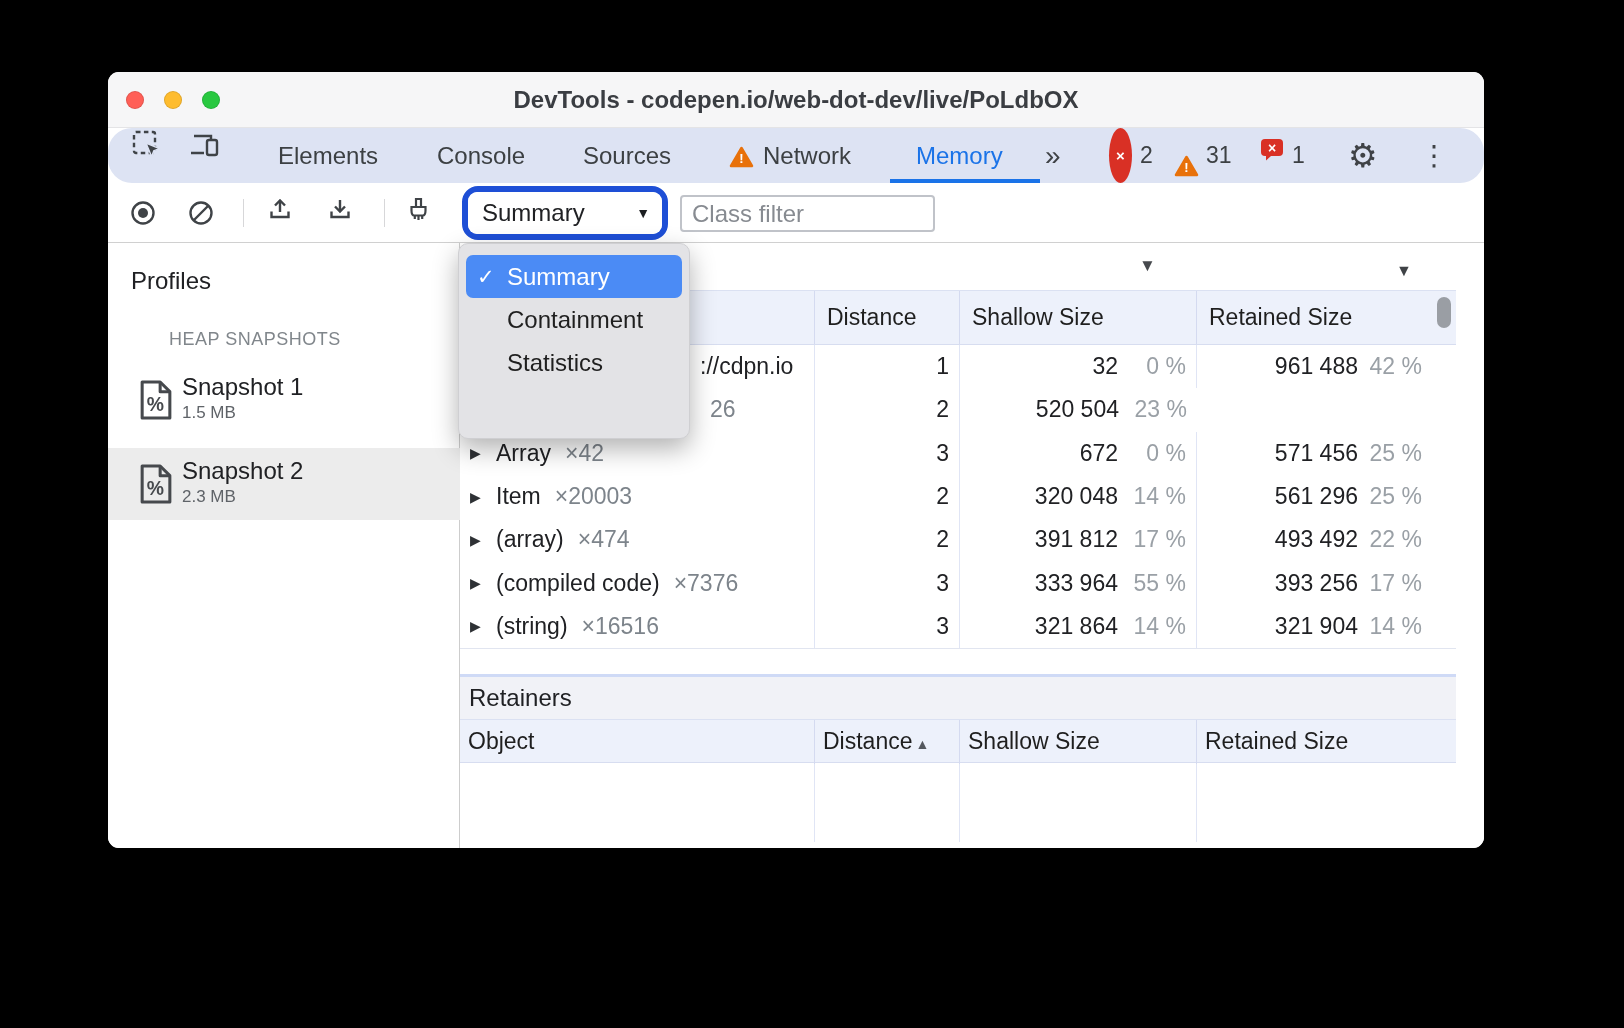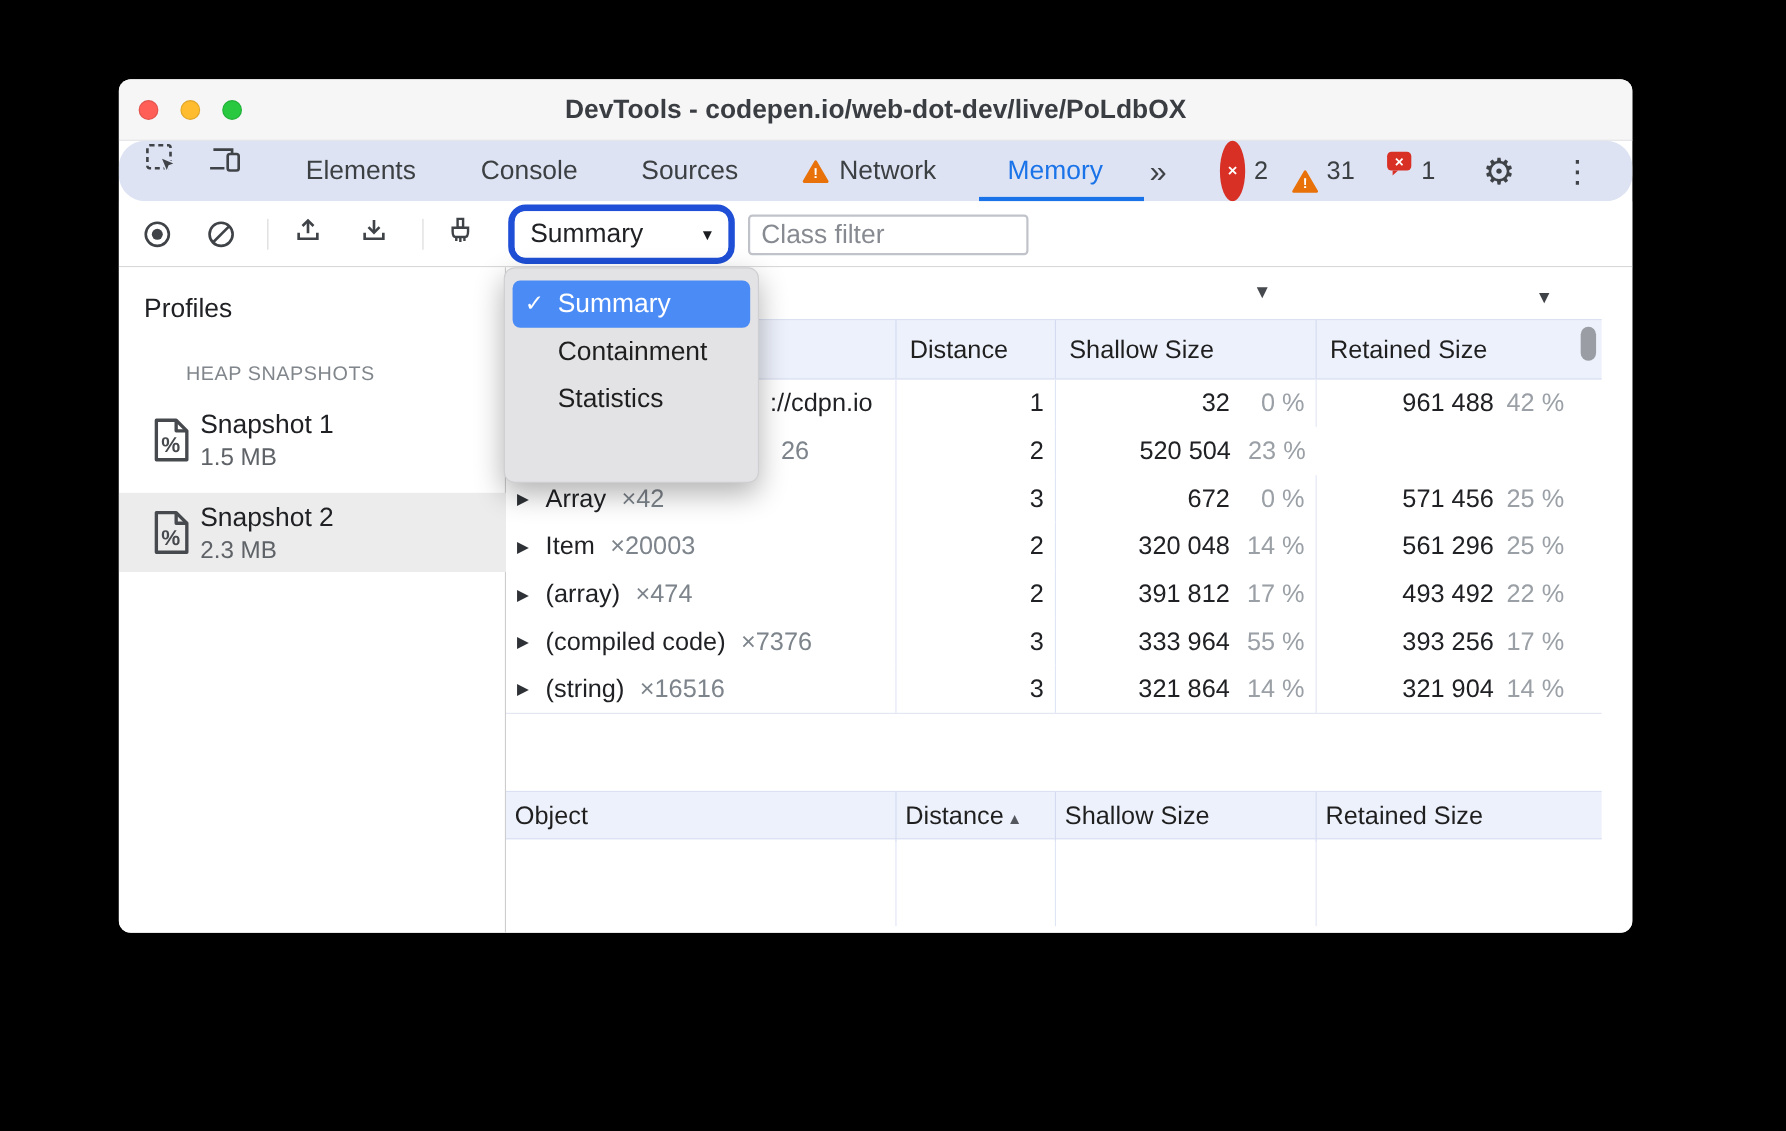--- a/index.html
+++ b/index.html
@@ -57,21 +57,21 @@
   .content { position:relative; flex:1; display:flex; min-height:0; }
 
   
   .sidebar { position:relative; width:352px; border-right:1px solid #cdcdcd; background:#fff; flex:0 0 auto; }
   .sb-title { position:absolute; left:23px; top:24px; font-size:24px; color:#202124; }
   .sb-section { position:absolute; left:21px; top:86px; font-size:18px; color:#80868b; letter-spacing:.5px;margin-left:40px; }
   .snap { position:absolute; left:0; width:352px; height:72px; cursor:default; }
   .snap.selected { background:#ececec; }
   .snap .snap-icon { position:absolute; left:30px; top:15px; }
   .snap .snap-name { position:absolute; left:74px; top:9px; font-size:24px; color:#202124; }
-  .snap .snap-size { position:absolute; left:74px; top:39px; font-size:22px; color:#5f6368; }
+  .snap .snap-size { position:absolute; left:74px; top:39px; font-size:17px; color:#5f6368; }
 
   
   .main { position:relative; flex:1; background:#fff; overflow:hidden; }
   .float-caret { position:absolute; left:679px; top:13px; font-size:17px; color:#46494d; }
 
   .g-cols { display:grid; grid-template-columns:355px 145px 237px 259px; }
   .g-header { position:absolute; left:0; top:47px; width:996px; height:55px; background:#edf1fb;
     border-top:1px solid #dbe1f2; border-bottom:1px solid #d7ddf0; }
   .g-header .hcell { border-right:1px solid #d4daf0; line-height:53px; font-size:23px; color:#1f1f1f;
     padding-left:12px; cursor:default; position:relative; }
@@ -387,20 +387,23 @@
       <span class="pct">14 %</span>
     </div>
     <div class="cell c-retained">
       <span class="num">321 904</span>
       <span class="pct">14 %</span>
     </div>
   </div>
           </div>
         <div class="grid-bottom"></div>
 
+        <div class="ret-bar">
+          <span class="ret-title">Retainers</span>
+        </div>
         <div class="ret-header g-cols">
           <div class="hcell">Object</div>
           <div class="hcell">
             <span>Distance</span><span class="sort-asc">▲</span>
           </div>
           <div class="hcell">Shallow Size</div>
           <div class="hcell">Retained Size</div>
         </div>
         <div class="ret-empty g-cols">
           <div class="ecell"></div>

